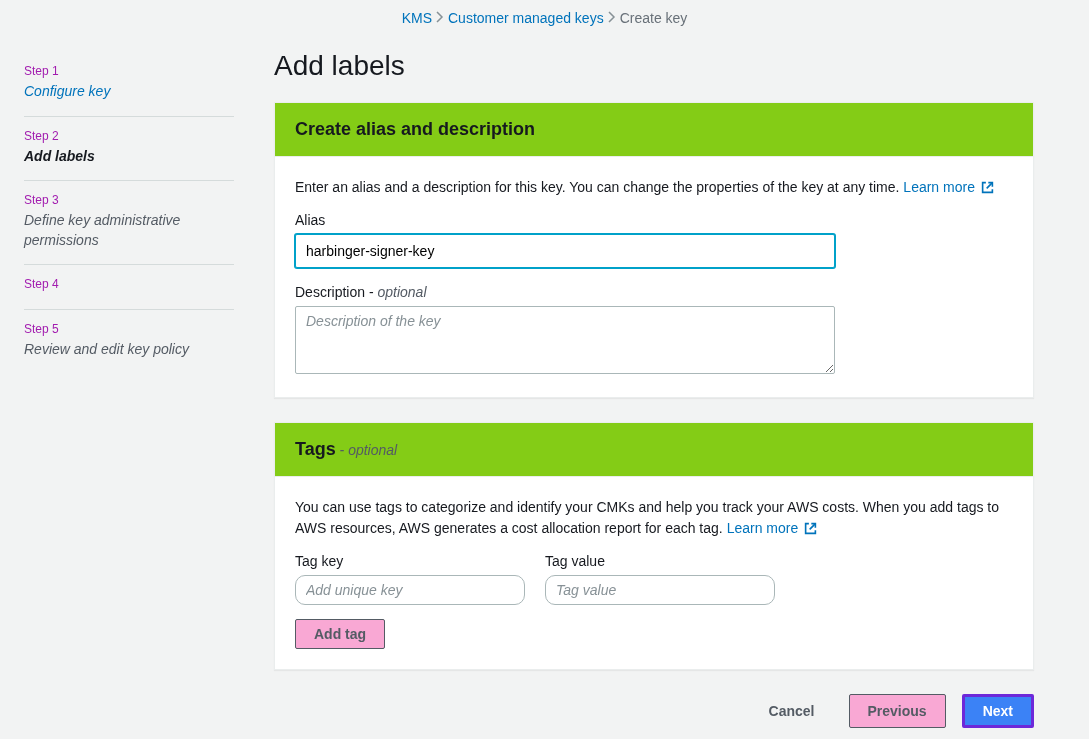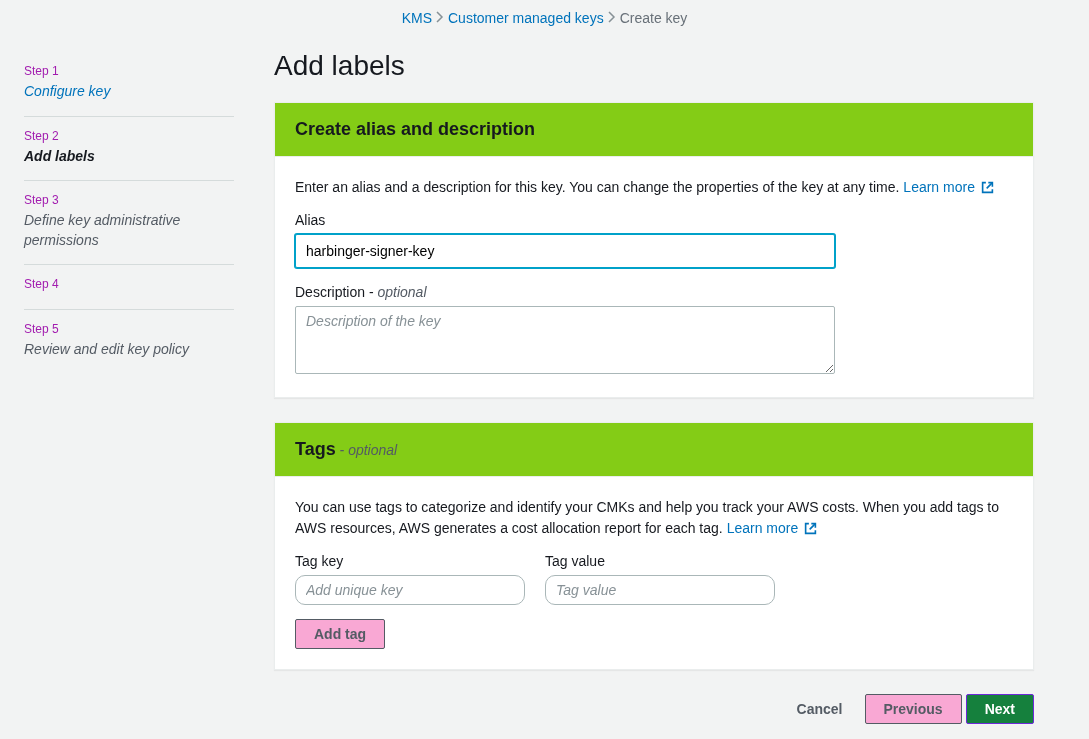--- a/index.html
+++ b/index.html
@@ -158,29 +158,29 @@
     border: 1px solid #545b64;
     background: #f9a8d4;
     color: #545b64;
   }
   .btn-link {
     color: #545b64;
     border: none;
     background: none;
   }
   .btn-primary {
-    background: #15803d;
-    border: 1px solid #6d28d9;
+    background: #3b82f6;
+    border: 3px solid #6d28d9;
     color: #fff;
   }
 
   .footer-buttons {
     display: flex;
     justify-content: flex-end;
-    gap: 4px;
+    gap: 16px;
     margin-top: 12px;
   }
 
   .ext-icon {
     display: inline-block;
     vertical-align: -2px;
     margin-left: 2px;
   }
   .spacer-field { margin-bottom: 16px; }
 </style>

